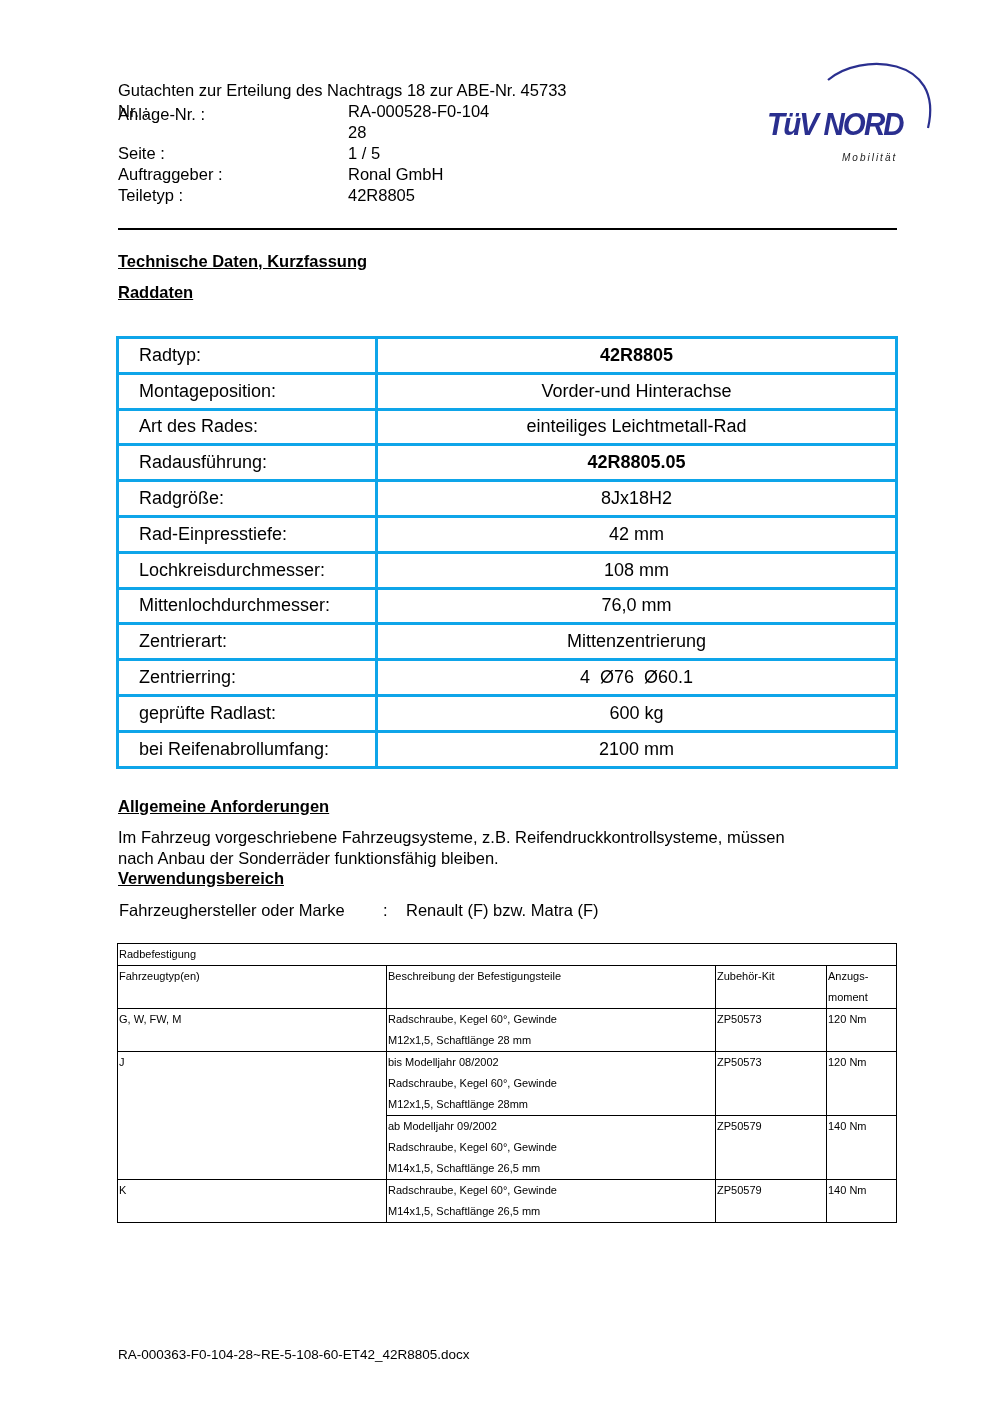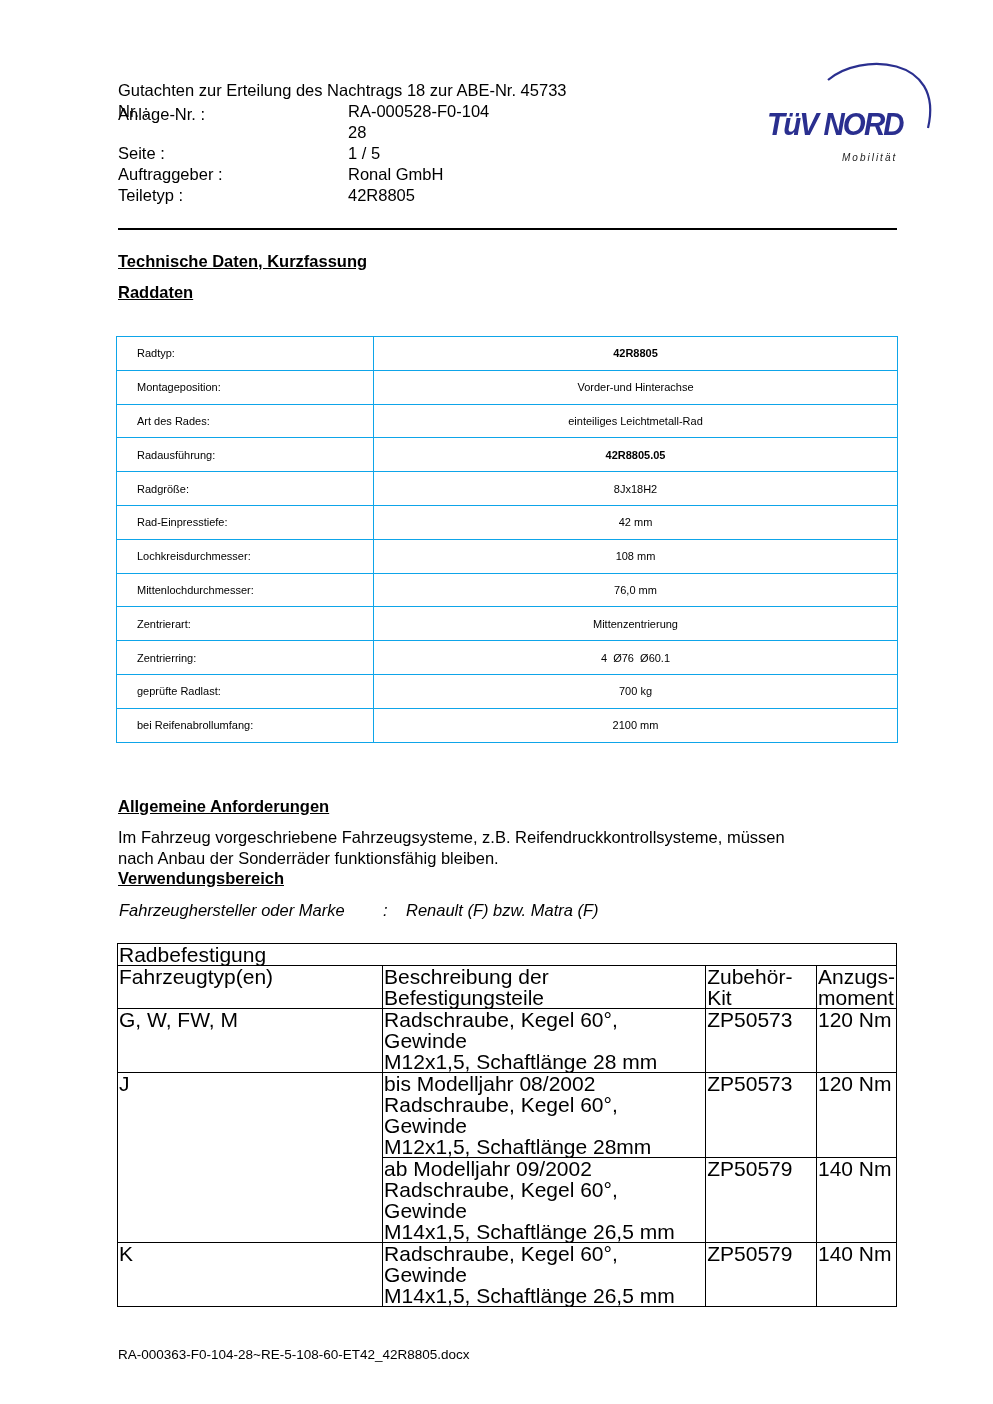--- a/index.html
+++ b/index.html
@@ -1,28 +1,28 @@
 <!DOCTYPE html>
 <html><head>
 <meta charset="utf-8">
 <style>
   html, body { margin: 0; padding: 0; background: #ffffff; }
   body { width: 993px; height: 1404px; position: relative; font-family: "Liberation Sans", sans-serif; color: #000; font-size: 16.5px; overflow: hidden; }
-  .abs { position: absolute; font-style: italic; }
+  .abs { position: absolute; }
   .hdr-row { position: absolute; left: 118px; height: 21px; line-height: 21px; white-space: nowrap; }
   .hdr-val { position: absolute; left: 348px; height: 21px; line-height: 21px; white-space: nowrap; }
   .rule { position: absolute; left: 118px; width: 779px; top: 228px; height: 2px; background: #000; }
   .heading { position: absolute; left: 118px; font-weight: bold; text-decoration: underline; white-space: nowrap; font-size: 16.5px; }
   table.rad { position: absolute; left: 116px; top: 336px; width: 782px; border-collapse: collapse; }
-  table.rad td { border: 1px solid #0ea5e9; height: 32.8px; padding: 0 20px; font-size: 11px; }
+  table.rad td { border: 3px solid #0ea5e9; height: 32.8px; padding: 0 20px; font-size: 18px; }
   table.rad td.k { width: 216px; }
   table.rad td.v { text-align: center; }
   table.rad td.b { font-weight: bold; }
   .para { position: absolute; left: 118px; width: 780px; line-height: 21px; }
-  table.bef { position: absolute; left: 117px; top: 943px; width: 780px; border-collapse: collapse; font-size: 21px; }
+  table.bef { position: absolute; left: 117px; top: 943px; width: 780px; border-collapse: collapse; font-size: 11px; }
   table.bef td { border: 1px solid #000; vertical-align: top; padding: 0 1px; line-height: 21px; }
   table.bef td.kit { padding-right: 17px; }
   .footer { position: absolute; left: 118px; top: 1347px; font-size: 13.5px; white-space: nowrap; }
   .logo-text { position: absolute; left: 767px; top: 106px; font-family: "Liberation Sans", sans-serif; font-weight: bold; font-style: italic; font-size: 32px; color: #2a2f8f; letter-spacing: -2px; transform: scaleX(0.92); transform-origin: left; white-space: nowrap; }
   .logo-sub { position: absolute; left: 842px; top: 152px; font-style: italic; font-size: 10px; letter-spacing: 2px; color: #222; white-space: nowrap; }
   .logo-arc { position: absolute; left: 780px; top: 58px; }
 </style>
 </head>
 <body>
 
@@ -88,21 +88,21 @@
     <tr>
         <td class="k">Zentrierart:</td>
         <td class="v">Mittenzentrierung</td>
       </tr>
     <tr>
         <td class="k">Zentrierring:</td>
         <td class="v" style="white-space:pre">4  Ø76  Ø60.1</td>
       </tr>
     <tr>
         <td class="k">geprüfte Radlast:</td>
-        <td class="v">700 kg</td>
+        <td class="v">600 kg</td>
       </tr>
     <tr>
         <td class="k">bei Reifenabrollumfang:</td>
         <td class="v">2100 mm</td>
       </tr>
   </tbody>
 </table>
 
 <div class="heading" style="top:797px">Allgemeine Anforderungen</div>
 <div class="para" style="top:827px">Im Fahrzeug vorgeschriebene Fahrzeugsysteme, z.B. Reifendruckkontrollsysteme, müssen</div>

